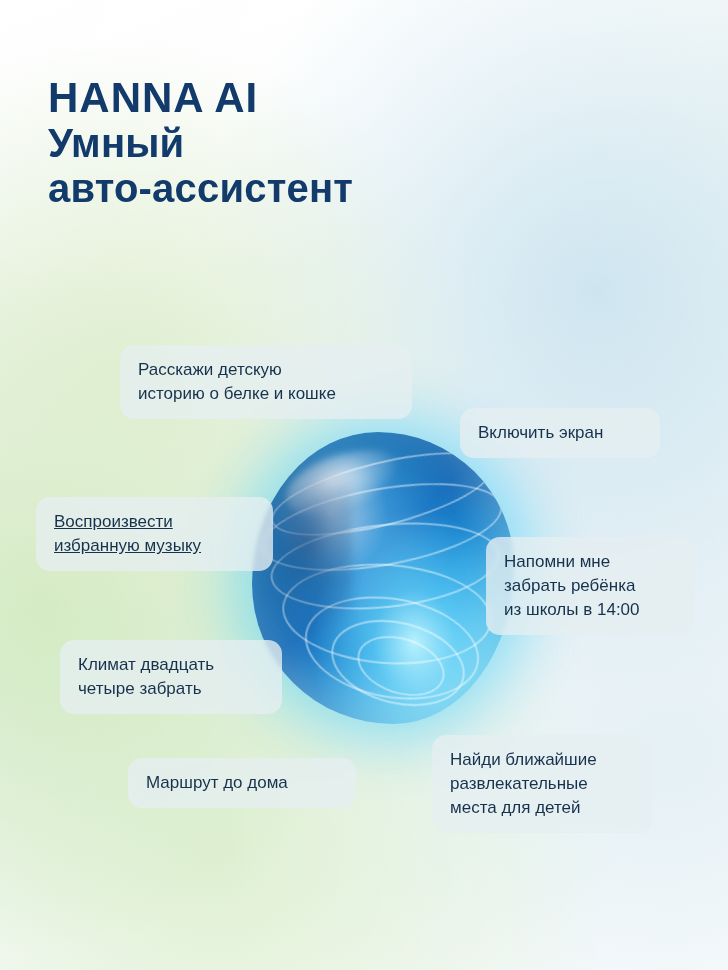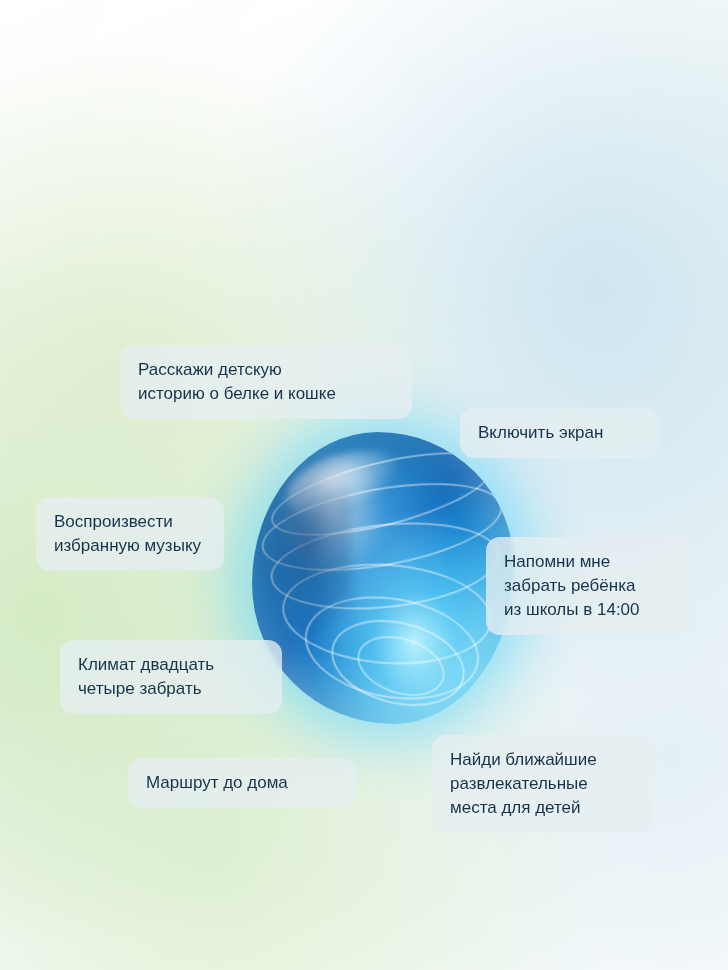--- a/index.html
+++ b/index.html
@@ -122,31 +122,36 @@
     color: #17324d;
     font-size: 17px;
     line-height: 1.42;
     padding: 13px 18px;
     backdrop-filter: blur(2px);
     white-space: pre-line;
   }
 
   #b-story   { left: 108px; top: 345px; width: 292px; margin-left: 12px; }
   #b-screen  { left: 460px; top: 408px; width: 200px; }
-  #b-music   { left: 36px;  top: 497px; width: 188px; }
+  #b-music   { left: 36px;  top: 497px; width: 237px; text-decoration: underline; }
   #b-remind  { left: 486px; top: 537px; width: 208px; }
   #b-climate { left: 60px;  top: 640px; width: 222px; }
   #b-route   { left: 128px; top: 758px; width: 228px; }
   #b-places  { left: 432px; top: 735px; width: 220px; }
 </style>
 </head>
 <body>
 
 <div class="poster">
 
+  <div class="heading">
+    <span class="line1">HANNA AI</span>
+    <span class="line2">Умный</span>
+    <span class="line3">авто-ассистент</span>
+  </div>
 
   <div class="orb-wrap">
     <div class="orb-glow"></div>
     <div class="orb">
       <div class="swirl s1"></div>
       <div class="swirl s2"></div>
       <div class="swirl s3"></div>
       <div class="swirl s4"></div>
       <div class="swirl s5"></div>
       <div class="swirl s6"></div>

